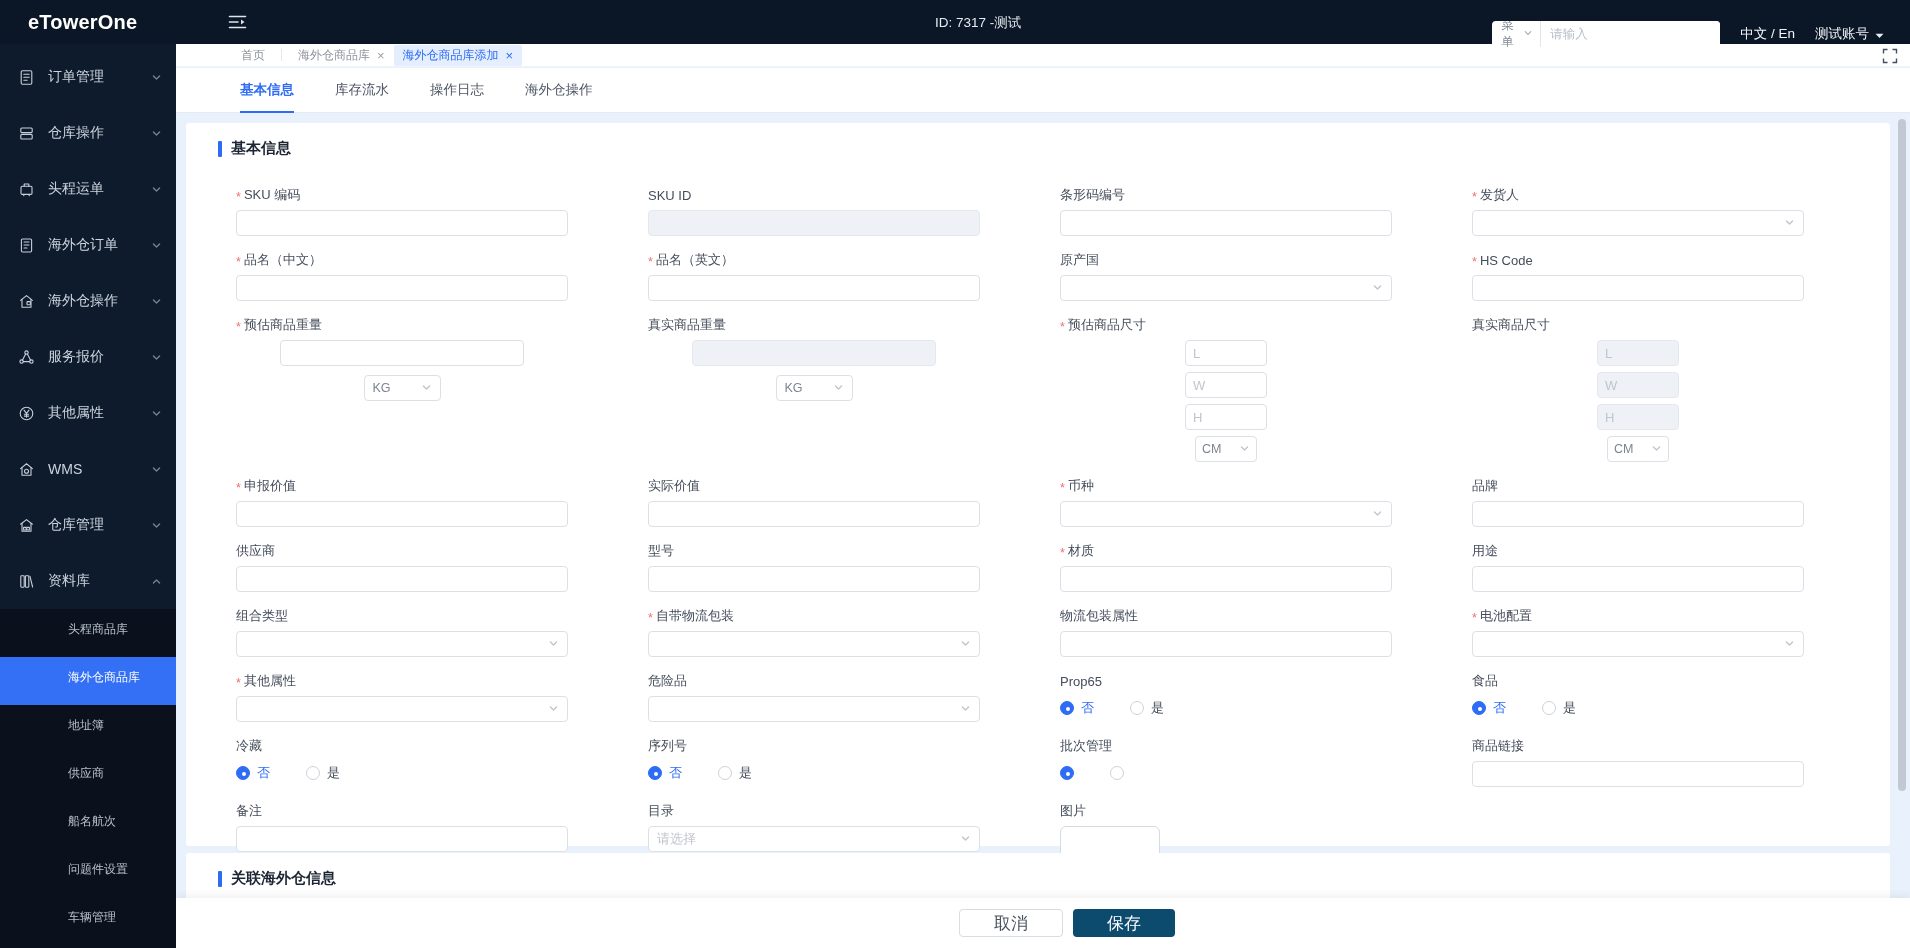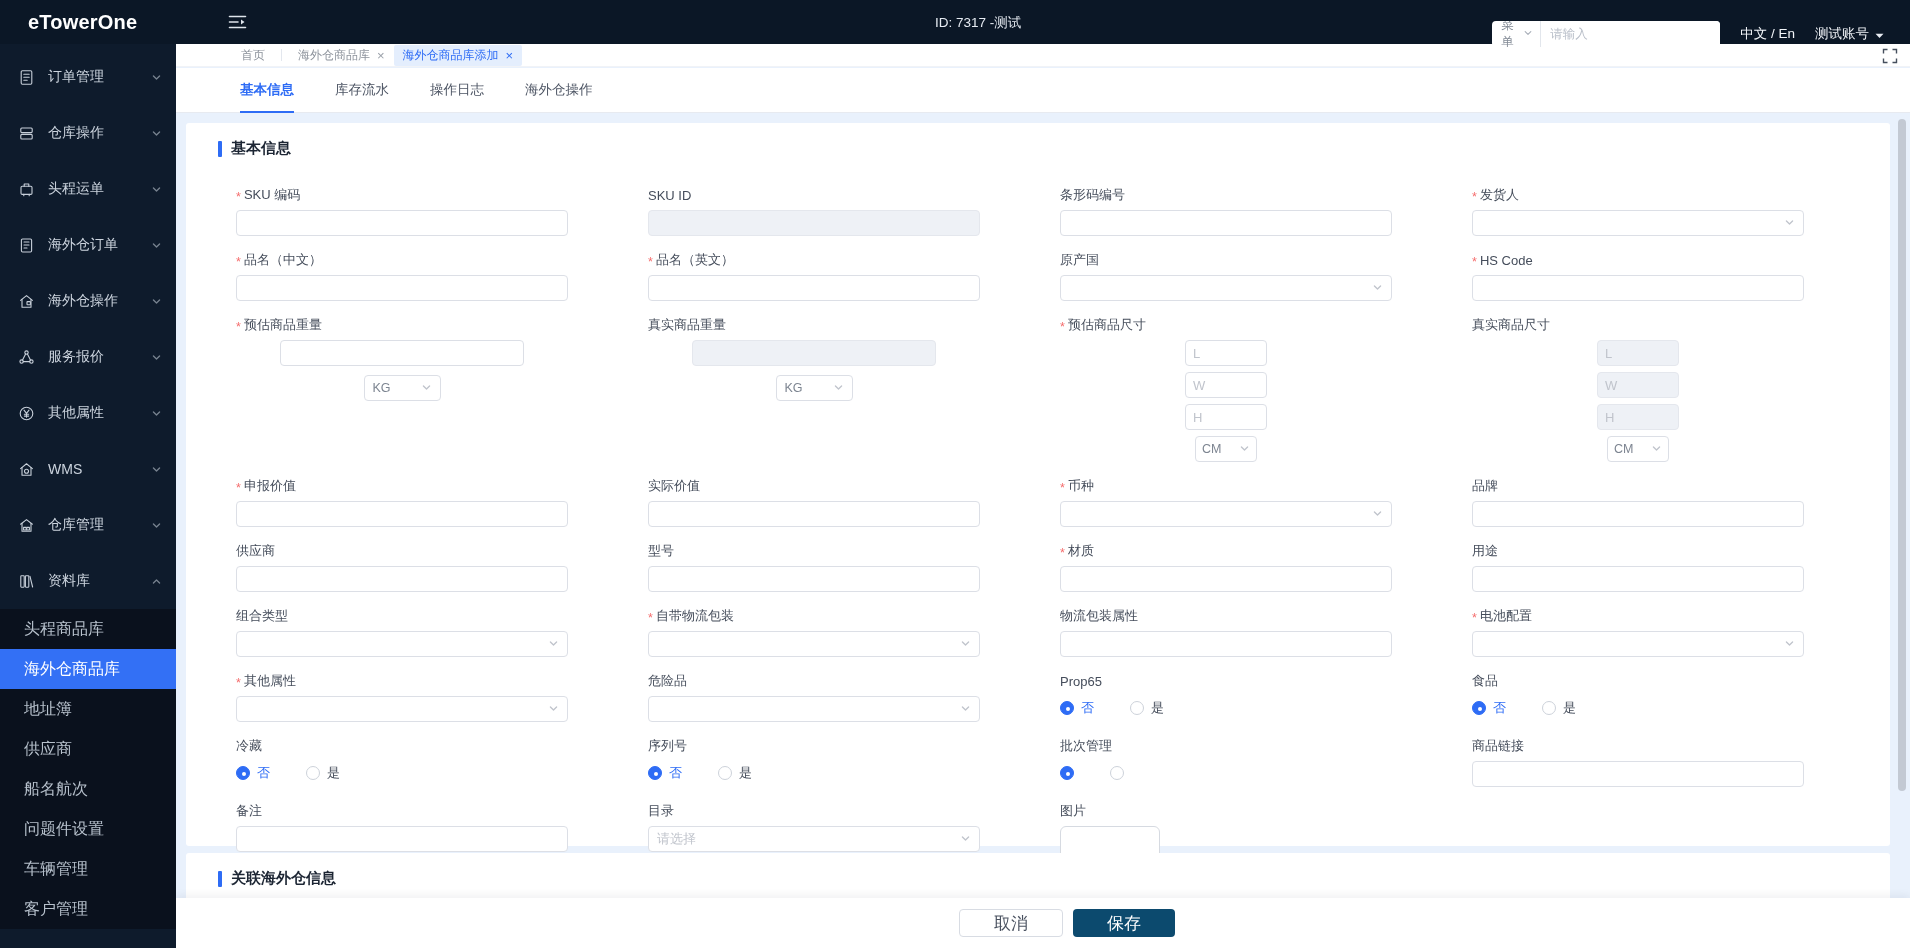--- a/index.html
+++ b/index.html
@@ -20,21 +20,21 @@
   .account { color:#f2f5f9; font-size:13.5px; display:flex; align-items:center; gap:6px; cursor:pointer; }
 
   
   .sidebar { position:absolute; left:0; top:44px; width:176px; bottom:0; background:#0e1b2c; z-index:10; }
   .nav-item { height:56px; display:flex; align-items:center; padding:0 14px 0 18px; color:#ccd4de; font-size:14px; cursor:pointer; }
   .nicon { width:17px; height:17px; margin-right:13px; display:inline-flex; }
   .nicon svg * { stroke:#c7cfd9; fill:none; stroke-width:1.1; stroke-linecap:round; stroke-linejoin:round; }
   .nlabel { flex:1; }
   .nchev { margin-left:auto; display:inline-flex; }
   .submenu { background:#0a111d; }
-  .sub-item { height:40px; line-height:40px; padding-left:24px; font-size:16px; color:#b7c1cc; cursor:pointer; }
+  .sub-item { height:48px; line-height:40px; padding-left:68px; font-size:12px; color:#b7c1cc; cursor:pointer; }
   .sub-item.selected { background:#3370f5; color:#fff; }
 
   
   .content { position:absolute; left:176px; top:44px; right:0; bottom:0; background:#e9f1fc; }
   .chips { position:absolute; left:0; top:0; right:0; height:23px; background:#fff; display:flex; align-items:center; padding-left:56px; border-bottom:1px solid #f1f3f7; }
   .chip { display:flex; align-items:center; height:21px; padding:0 9px; font-size:12px; color:#8d939c; border-radius:2px; cursor:pointer; white-space:nowrap; }
   .chip .x { margin-left:7px; font-size:13px; line-height:1; color:#9aa0a9; }
   .chip.active { background:#e4eefd; color:#2e6cf5; }
   .chip.active .x { color:#2e6cf5; }
   .chip-div { width:1px; height:12px; background:#e3e7ee; margin:0 7px; }

